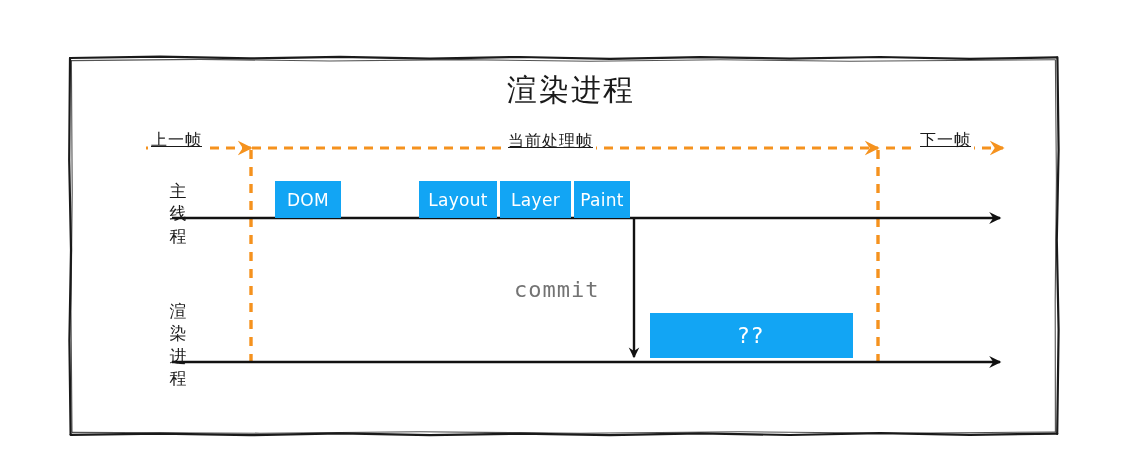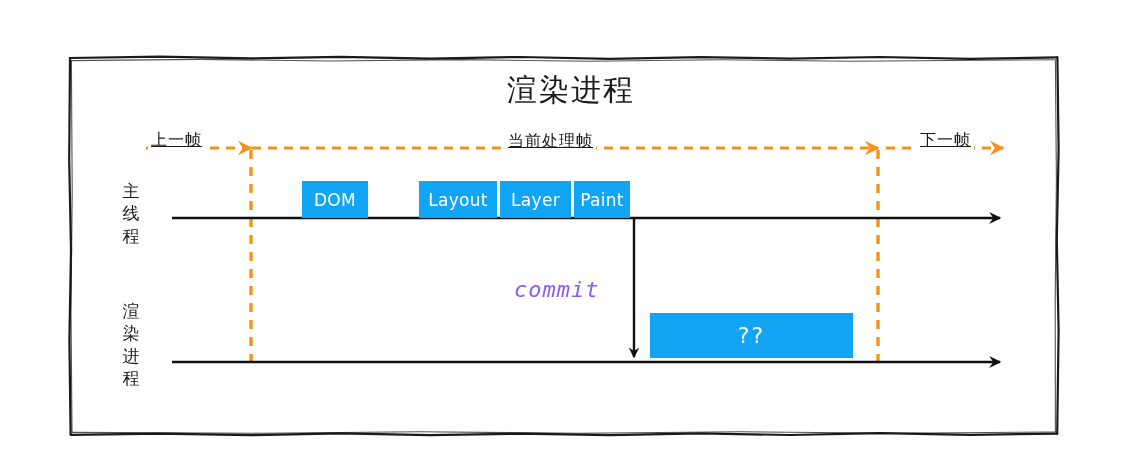--- a/index.html
+++ b/index.html
@@ -58,20 +58,21 @@
 
   
   .thread-name {
     position: absolute;
     font-size: 17px;
     color: #1a1a1a;
     width: 26px;
     line-height: 1.32;
     text-align: center;
     word-break: break-all;
+    margin-left: 47px;
   }
   #thread-name-main { left: 118px; top: 180px; }
   #thread-name-compositor { left: 118px; top: 300px; }
 
   
   .stage-box {
     position: absolute;
     top: 181px;
     height: 37px;
     box-sizing: border-box;
@@ -83,24 +84,23 @@
     justify-content: center;
     letter-spacing: 0.3px;
   }
 
   
   #commit-label {
     position: absolute;
     left: 514px;
     top: 277px;
     font-size: 22px;
-    color: #8b5cf6;
+    color: #737373;
     font-family: "DejaVu Sans Mono", monospace;
     letter-spacing: 1px;
-    font-style: italic;
   }
 
   
   #compositor-task-box {
     position: absolute;
     left: 650px;
     top: 313px;
     width: 203px;
     height: 45px;
     background: #12a5f4;
@@ -171,21 +171,21 @@
   <div class="band-label" id="label-prev-frame">上一帧</div>
 
   <div class="band-label" id="label-current-frame">当前处理帧</div>
 
   <div class="band-label" id="label-next-frame">下一帧</div>
 
   <div class="thread-name" id="thread-name-main">主线程</div>
 
   <div class="thread-name" id="thread-name-compositor">渲染进程</div>
 
-  <div class="stage-box" style="left:275px;width:66px;margin-left:27px;">DOM</div>
+  <div class="stage-box" style="left:275px;width:66px;">DOM</div>
   <div class="stage-box" style="left:419px;width:78px;">Layout</div>
   <div class="stage-box" style="left:500px;width:71px;">Layer</div>
   <div class="stage-box" style="left:574px;width:56px;">Paint</div>
 
   <div id="commit-label">commit</div>
 
   <div id="compositor-task-box">??</div>
 
 </div>
 

